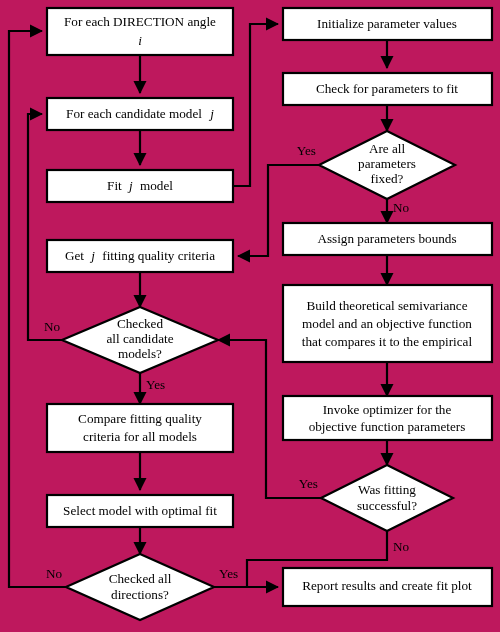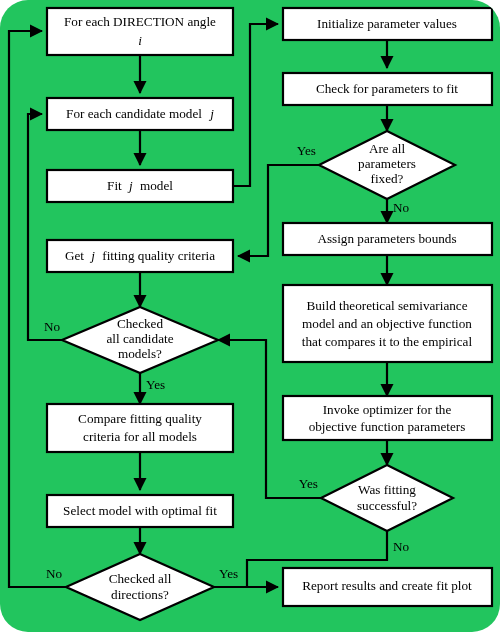--- a/index.html
+++ b/index.html
@@ -4,24 +4,23 @@
 <style>
   html, body {
     margin: 0;
     padding: 0;
     background: #ffffff;
   }
   #flowchart-root {
     position: relative;
     width: 500px;
     height: 632px;
-    background: #22c55e;
+    background: #be185d;
     font-family: "Liberation Serif", "DejaVu Serif", serif;
     overflow: hidden;
-    border-radius: 28px;
   }
   svg.flow {
     display: block;
     width: 500px;
     height: 632px;
   }
   .node-box {
     fill: #ffffff;
     stroke: #000000;
     stroke-width: 2.2;

